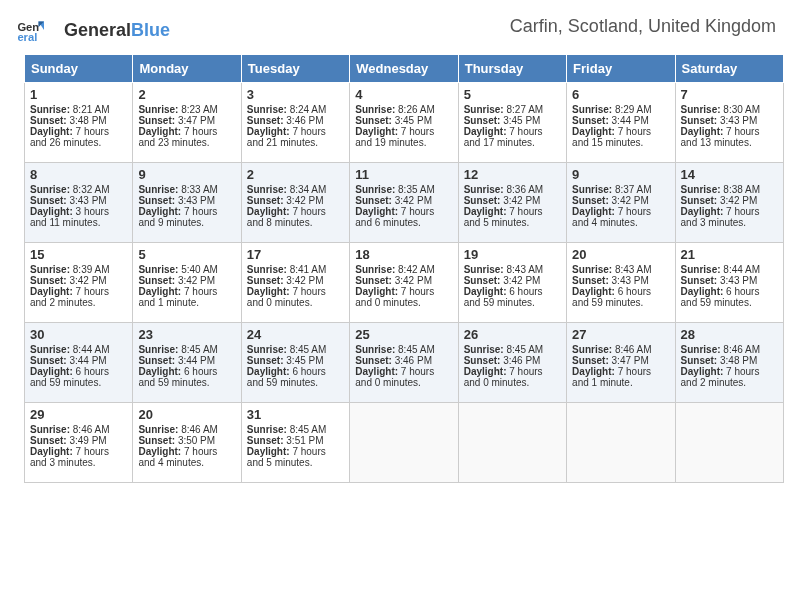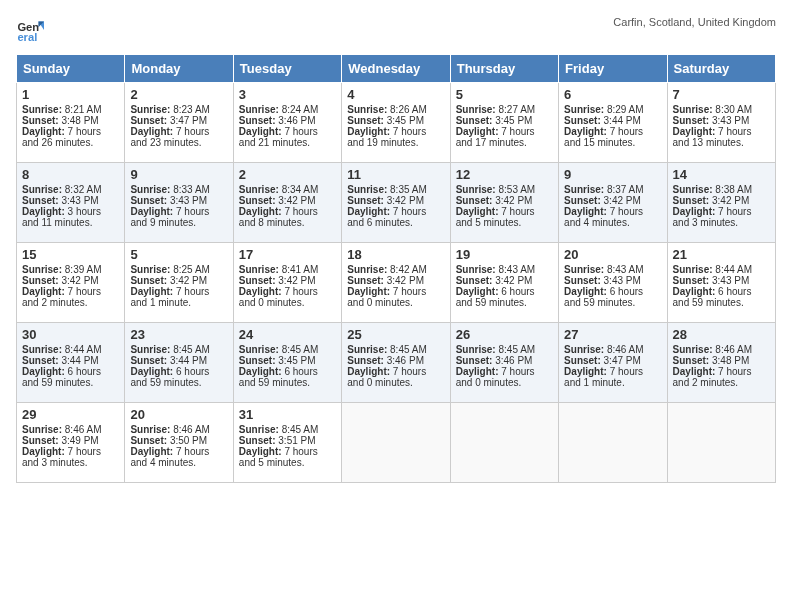--- a/index.html
+++ b/index.html
@@ -27,27 +27,28 @@
     }
     .title-area {
       text-align: right;
     }
     .month-title {
       font-size: 32px;
       font-weight: bold;
       color: #333;
     }
     .location-title {
-      font-size: 11px;
+      font-size: 18px;
       color: #555;
     }
     .calendar-table {
       width: 100%;
       border-collapse: collapse;
       table-layout: fixed;
+      margin-left: 8px;
     }
     .calendar-table th {
       background: #4a7fba;
       color: #fff;
       font-size: 13px;
       font-weight: bold;
       text-align: left;
       padding: 6px 6px;
       border: 1px solid #fff;
     }
@@ -79,20 +80,25 @@
 <body>
 
 <div class="header-area">
   <div class="logo">
     <svg class="logo-icon" viewBox="0 0 40 40">
       <text x="2" y="22" font-size="16" font-weight="bold" fill="#333">Gen</text>
       <text x="2" y="36" font-size="16" font-weight="bold" fill="#4a90d9">eral</text>
       <polygon points="32,8 40,8 40,20" fill="#4a90d9"></polygon>
       <polygon points="32,8 40,8 32,16" fill="#2a6099"></polygon>
     </svg>
+    <div>
+      <div>
+        <span style="font-size:18px;font-weight:bold;color:#333;">General</span><span style="font-size:18px;font-weight:bold;color:#4a90d9;">Blue</span>
+      </div>
+    </div>
   </div>
   <div class="title-area">
     <div class="location-title">Carfin, Scotland, United Kingdom</div>
   </div>
 </div>
 
 <table class="calendar-table">
   <thead>
     <tr>
       <th>Sunday</th>
@@ -169,21 +175,21 @@
         <span style="font-weight:bold;">Daylight: </span><span>7 hours and 8 minutes.</span>
       </td>
         <td>
         <span class="day-number">11</span>
         <span style="font-weight:bold;">Sunrise: </span><span>8:35 AM</span><br>
         <span style="font-weight:bold;">Sunset: </span><span>3:42 PM</span><br>
         <span style="font-weight:bold;">Daylight: </span><span>7 hours and 6 minutes.</span>
       </td>
         <td>
         <span class="day-number">12</span>
-        <span style="font-weight:bold;">Sunrise: </span><span>8:53 AM</span><br>
+        <span style="font-weight:bold;">Sunrise: </span><span>8:36 AM</span><br>
         <span style="font-weight:bold;">Sunset: </span><span>3:42 PM</span><br>
         <span style="font-weight:bold;">Daylight: </span><span>7 hours and 5 minutes.</span>
       </td>
         <td>
         <span class="day-number">9</span>
         <span style="font-weight:bold;">Sunrise: </span><span>8:37 AM</span><br>
         <span style="font-weight:bold;">Sunset: </span><span>3:42 PM</span><br>
         <span style="font-weight:bold;">Daylight: </span><span>7 hours and 4 minutes.</span>
       </td>
         <td>
@@ -195,21 +201,21 @@
       </tr>
       <tr>
         <td>
         <span class="day-number">15</span>
         <span style="font-weight:bold;">Sunrise: </span><span>8:39 AM</span><br>
         <span style="font-weight:bold;">Sunset: </span><span>3:42 PM</span><br>
         <span style="font-weight:bold;">Daylight: </span><span>7 hours and 2 minutes.</span>
       </td>
         <td>
         <span class="day-number">5</span>
-        <span style="font-weight:bold;">Sunrise: </span><span>8:25 AM</span><br>
+        <span style="font-weight:bold;">Sunrise: </span><span>5:40 AM</span><br>
         <span style="font-weight:bold;">Sunset: </span><span>3:42 PM</span><br>
         <span style="font-weight:bold;">Daylight: </span><span>7 hours and 1 minute.</span>
       </td>
         <td>
         <span class="day-number">17</span>
         <span style="font-weight:bold;">Sunrise: </span><span>8:41 AM</span><br>
         <span style="font-weight:bold;">Sunset: </span><span>3:42 PM</span><br>
         <span style="font-weight:bold;">Daylight: </span><span>7 hours and 0 minutes.</span>
       </td>
         <td>

